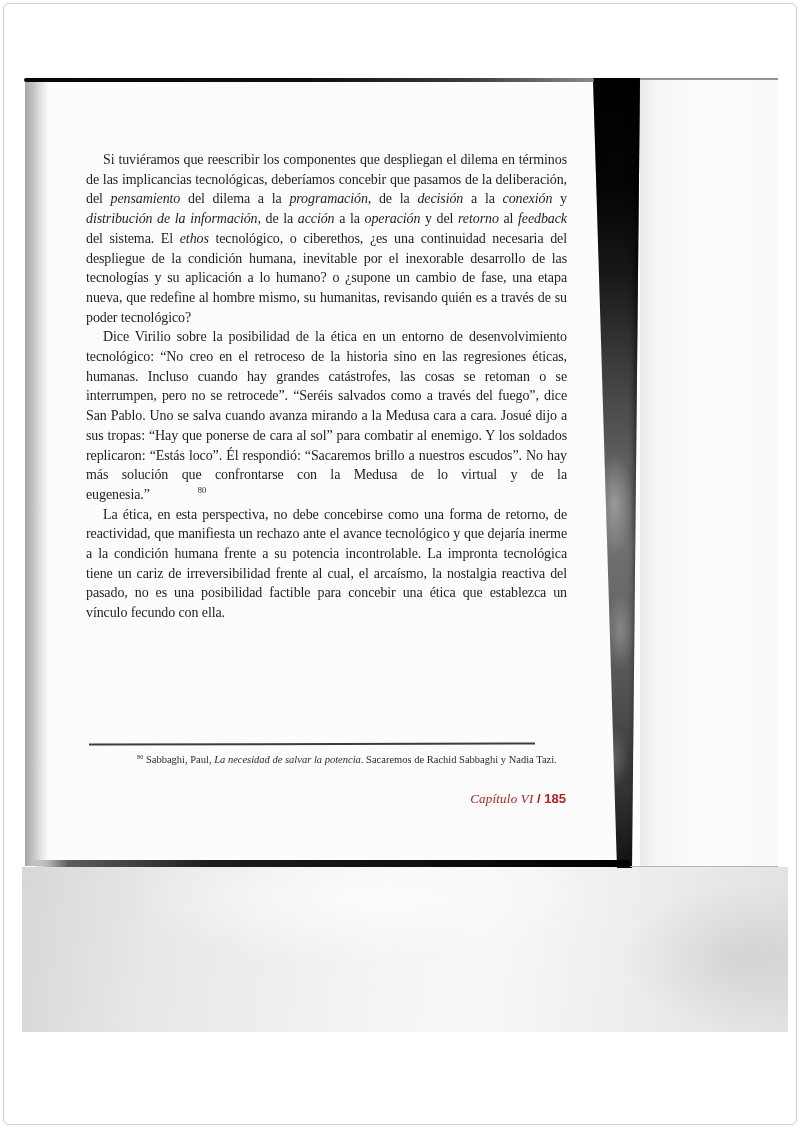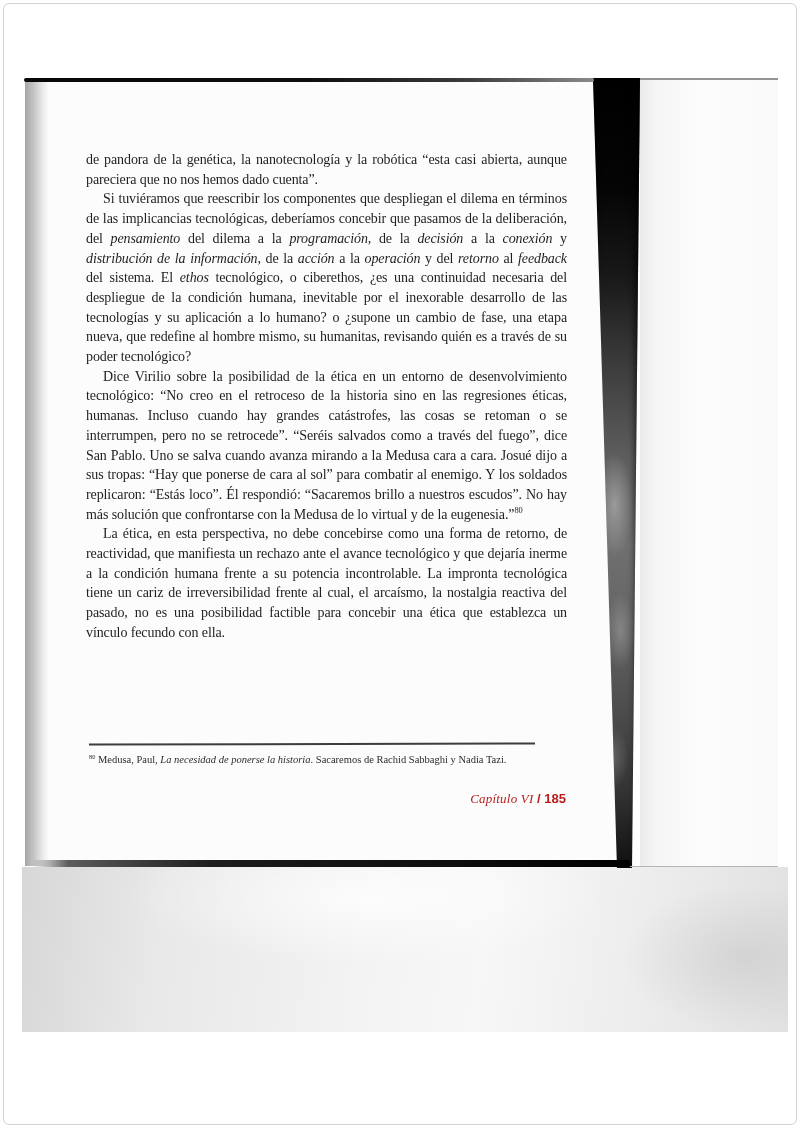--- a/index.html
+++ b/index.html
@@ -65,21 +65,21 @@
       linear-gradient(97deg,#d7d7d7 0%,#e8e8e8 18%,#f3f3f3 45%,#f7f7f7 60%,#ededed 80%,#e1e1e1 100%);
   }
   
   .text-block{
     position:absolute;left:86px;top:150px;width:481px;z-index:6;
     font-size:14px;line-height:19.7px;letter-spacing:-0.1px;color:#1e1e1e;
     text-align:justify;
   }
   .text-block p{margin:0;}
   .text-block p.indent{text-indent:17px;}
-  sup{font-size:.6em;line-height:0;vertical-align:super;}
+  sup{font-size:.6em;line-height:0;vertical-align:super;padding-left:48px;}
   .divider{
     position:absolute;left:89px;top:743px;width:446px;height:2px;background:#3d3d3d;z-index:6;
     transform:rotate(-0.15deg);
   }
   .footnote{
     position:absolute;left:89px;top:753px;width:470px;z-index:6;
     font-size:10.5px;line-height:14px;color:#2b2b2b;
   }
   .footer{
     position:absolute;left:86px;top:791px;width:480px;z-index:6;
@@ -95,21 +95,20 @@
 <div class="left-edge"></div>
 <div class="facing"></div>
 <div class="desk"></div>
 <div class="spine"></div>
 <div class="top-edge"></div>
 <div class="bottom-edge"></div>
 <div class="facing-bottom"></div>
 <div class="frame"></div>
 
 <div class="text-block">
-  <p><span>de pandora de la genética, la nanotecnología y la robótica “esta casi abierta, aunque pareciera que no nos hemos dado cuenta”.</span></p>
   <p class="indent"><span>Si tuviéramos que reescribir los componentes que despliegan el dilema en términos de las implicancias tecnológicas, deberíamos concebir que pasamos de la deliberación, del </span><i>pensamiento</i><span> del dilema a la </span><i>programación</i><span>, de la </span><i>decisión</i><span> a la </span><i>conexión</i><span> y </span><i>distribución de la información</i><span>, de la </span><i>acción</i><span> a la </span><i>operación</i><span> y del </span><i>retorno</i><span> al </span><i>feedback</i><span> del sistema. El </span><i>ethos</i><span> tecnológico, o ciberethos, ¿es una continuidad necesaria del despliegue de la condición humana, inevitable por el inexorable desarrollo de las tecnologías y su aplicación a lo humano? o ¿supone un cambio de fase, una etapa nueva, que redefine al hombre mismo, su humanitas, revisando quién es a través de su poder tecnológico?</span></p>
   <p class="indent"><span>Dice Virilio sobre la posibilidad de la ética en un entorno de desenvolvimiento tecnológico: “No creo en el retroceso de la historia sino en las regresiones éticas, humanas. Incluso cuando hay grandes catástrofes, las cosas se retoman o se interrumpen, pero no se retrocede”. “Seréis salvados como a través del fuego”, dice San Pablo. Uno se salva cuando avanza mirando a la Medusa cara a cara. Josué dijo a sus tropas: “Hay que ponerse de cara al sol” para combatir al enemigo. Y los soldados replicaron: “Estás loco”. Él respondió: “Sacaremos brillo a nuestros escudos”. No hay más solución que confrontarse con la Medusa de lo virtual y de la eugenesia.”</span><sup>80</sup></p>
   <p class="indent"><span>La ética, en esta perspectiva, no debe concebirse como una forma de retorno, de reactividad, que manifiesta un rechazo ante el avance tecnológico y que dejaría inerme a la condición humana frente a su potencia incontrolable. La impronta tecnológica tiene un cariz de irreversibilidad frente al cual, el arcaísmo, la nostalgia reactiva del pasado, no es una posibilidad factible para concebir una ética que establezca un vínculo fecundo con ella.</span></p>
 </div>
 
 <div class="divider"></div>
-<div class="footnote"><sup>80</sup><span> Medusa, Paul, </span><i>La necesidad de ponerse la historia</i><span>. Sacaremos de Rachid Sabbaghi y Nadia Tazi.</span></div>
+<div class="footnote"><sup>80</sup><span> Sabbaghi, Paul, </span><i>La necesidad de salvar la potencia</i><span>. Sacaremos de Rachid Sabbaghi y Nadia Tazi.</span></div>
 <div class="footer"><i>Capítulo VI</i><b> / </b><b>185</b></div>
 
 </body></html>

